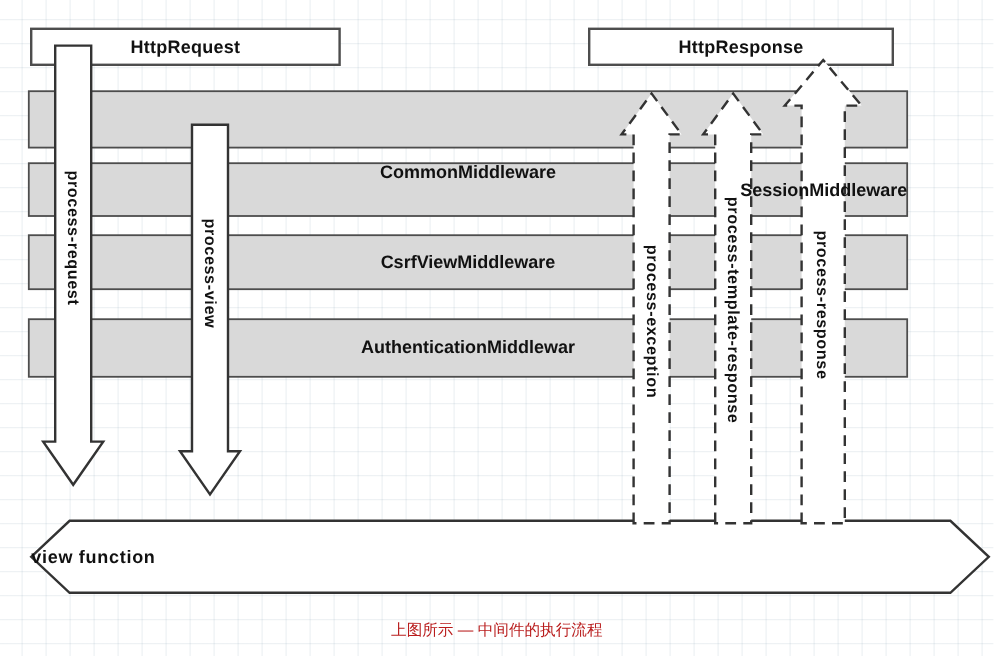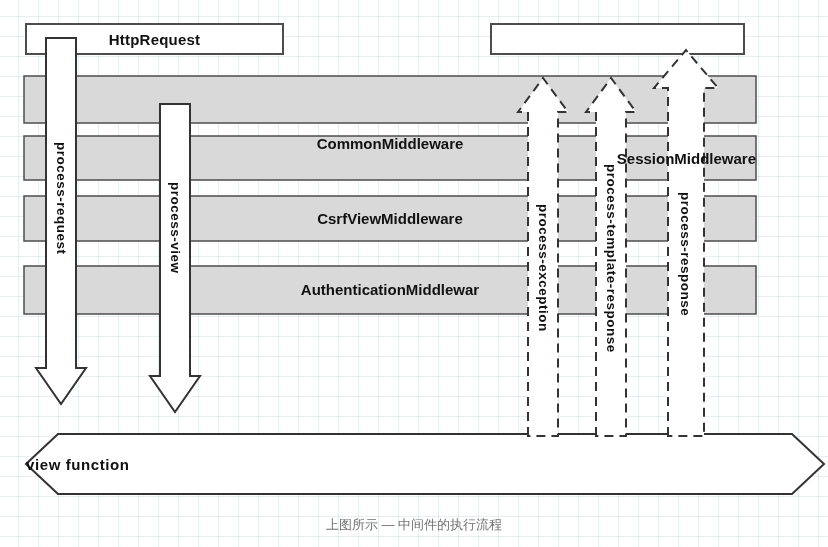--- a/index.html
+++ b/index.html
@@ -72,21 +72,21 @@
     text-orientation: mixed;
     letter-spacing: .5px;
   }
   .caption {
     position: absolute;
     left: 0;
     top: 516px;
     width: 828px;
     text-align: center;
     font-size: 13px;
-    color: #737373;
+    color: #b91c1c;
     font-family: "Liberation Sans", "DejaVu Sans", sans-serif;
   }
 </style>
 </head>
 <body>
 
 <div id="stage">
 
   <div id="grid"></div>
 
@@ -109,20 +109,21 @@
       <path d="M160,88 L190,88 L190,360 L200,360 L175,396 L150,360 L160,360 Z" fill="#ffffff" stroke="#333333" stroke-width="2" stroke-linejoin="miter"></path>
 
       <path d="M528,420 L528,96 L518,96 L543,62 L568,96 L558,96 L558,420 Z" fill="#ffffff" stroke="#333333" stroke-width="2" stroke-dasharray="9,6" stroke-linejoin="miter"></path>
 
       <path d="M596,420 L596,96 L586,96 L611,62 L636,96 L626,96 L626,420 Z" fill="#ffffff" stroke="#333333" stroke-width="2" stroke-dasharray="9,6" stroke-linejoin="miter"></path>
 
       <path d="M668,420 L668,72 L654,72 L686,34 L718,72 L704,72 L704,420 Z" fill="#ffffff" stroke="#333333" stroke-width="2" stroke-dasharray="9,6" stroke-linejoin="miter"></path>
     </svg>
 
     <div class="node-label hdr-label" style="left:26px; top:15px; width:257px; text-align:center;">HttpRequest</div>
+    <div class="node-label hdr-label" style="left:491px; top:15px; width:253px; text-align:center;">HttpResponse</div>
 
     <div class="node-label mw-label" style="left:24px; top:75px; width:732px; text-align:center;margin-top:44px;">CommonMiddleware</div>
     <div class="node-label mw-label" style="left:24px; top:134px; width:732px; text-align:right;">SessionMiddleware</div>
     <div class="node-label mw-label" style="left:24px; top:265px; width:732px; text-align:center;">AuthenticationMiddlewar</div>
     <div class="node-label mw-label" style="left:24px; top:194px; width:732px; text-align:center;">CsrfViewMiddleware</div>
 
     <div class="node-label view-label" style="left:26px; top:440px; width:798px; text-align:left;">view  function</div>
 
     <div class="node-label vert-label" style="left:54px; top:126px;">process-request</div>
 

